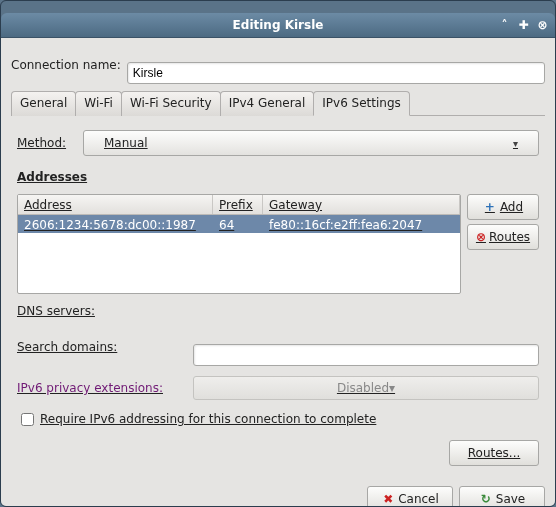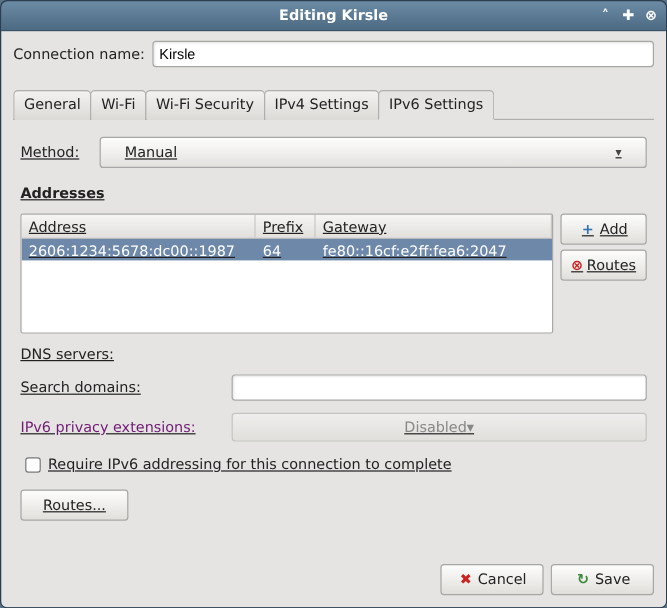--- a/index.html
+++ b/index.html
@@ -1,26 +1,26 @@
 <!DOCTYPE html>
 <html><head>
 <meta charset="utf-8">
 <style>
   * { box-sizing: border-box; margin: 0; padding: 0; }
   body { font-family: "DejaVu Sans", "Liberation Sans", Arial, sans-serif; font-size: 12px; background: #5a7388; width: 556px; height: 507px; overflow: hidden; color: #222; }
   .window { width: 556px; height: 507px; background: #5a7388; border: 1px solid #2b3d4e; border-radius: 6px; overflow: hidden; }
-  .titlebar { height: 25px; background: linear-gradient(to bottom,#6c8ba5,#4c6a82); display: flex; align-items: center; justify-content: center; color: #fff; font-weight: bold; position: relative; border-radius: 6px 6px 0 0; border-bottom: 1px solid #3a5266;}
+  .titlebar { height: 25px; background: linear-gradient(to bottom,#6c8ba5,#4c6a82); display: flex; align-items: center; justify-content: center; color: #fff; font-weight: bold; position: relative; border-radius: 6px 6px 0 0; border-bottom: 1px solid #3a5266; margin-top: 12px;}
   .titlebar .controls { position: absolute; right: 4px; top: 3px; display: flex; gap: 2px; }
   .titlebar .controls span { width: 17px; height: 17px; display: inline-flex; align-items:center; justify-content:center; color:#fff; font-size:12px; border-radius:3px; }
 
   .content { background: #e5e4e2; height: calc(100% - 25px); padding: 8px 10px 10px 10px; display: flex; flex-direction: column; gap: 6px; }
   .row { display: flex; align-items: center; gap: 6px; }
   .row label { white-space: nowrap; }
-  input[type=text].field { flex: 1; height: 22px; padding: 2px 5px; border: 1px solid #a7a7a5; border-radius: 3px; background: #fff; font-size: 12px; box-shadow: inset 1px 1px 2px rgba(0,0,0,0.1); }
-  .tabs { display: flex; border-bottom: 1px solid #b0aead; margin-top: 12px; }
+  input[type=text].field { flex: 1; height: 22px; padding: 2px 5px; border: 1px solid #a7a7a5; border-radius: 3px; background: #fff; font-size: 12px; box-shadow: inset 1px 1px 2px rgba(0,0,0,0.1); margin-top: 16px; }
+  .tabs { display: flex; border-bottom: 1px solid #b0aead; margin-top: 0; }
   .tab { padding: 4px 8px 5px 8px; border: 1px solid #b0aead; border-bottom: none; border-radius: 4px 4px 0 0; background: linear-gradient(to bottom,#f4f2f0,#dcdad7); margin-right: 0px; margin-left: -1px; cursor: default; position: relative; top: 1px;}
   .tab:first-child { margin-left: 0; }
   .tab.active { background: #e5e4e2; border-bottom: 1px solid #e5e4e2; top: 1px; }
   .tabpanel { border: 0; padding: 8px 6px 6px 6px; display: flex; flex-direction: column; gap: 10px; flex:1;text-decoration:underline; }
   .method-select { flex: 1; display: flex; align-items: center; justify-content: space-between; height: 26px; border: 1px solid #a7a7a5; border-radius: 3px; background: linear-gradient(to bottom,#fdfdfc,#e3e2df); padding: 0 20px; }
   .method-select .arrow { font-size: 10px; color: #444; }
   .method-row label { width: 60px; }
   .section-title { font-weight: bold; margin-top: 4px; }
   .addresses-area { display:flex; gap:6px; }
   .address-table { flex:1; height: 100px; border: 1px solid #a7a7a5; background: #fff; border-radius: 2px; overflow: hidden; }
@@ -37,21 +37,21 @@
   .plus { color:#2e72b8; font-weight:bold;}
   .redx { color:#c22; font-weight:bold;}
   .green-redo { color:#3a8a3a; font-weight:bold; font-size:13px;}
   .form-grid-row { display:flex; align-items:center; gap:6px; }
   .form-grid-row label { width: 170px; }
   .form-grid-row .field { flex:1; }
   .disabled-label { color: #701a75; }
   .disabled-select { flex:1; height:24px; border:1px solid #c4c3c0; border-radius:3px; background: linear-gradient(to bottom,#efeeec,#e0dfdc); display:flex; align-items:center; justify-content:center; padding:0 8px; color:#888;}
   .checkbox-row { display:flex; align-items:center; gap:6px; margin-top:2px; padding-left:4px;}
   .checkbox-row input { width:13px; height:13px;}
-  .routes-row { display:flex; justify-content:flex-start; margin-top:4px;}
+  .routes-row { display:flex; justify-content:flex-end; margin-top:4px;}
   .btn.routes { width:90px; }
   .footer { display:flex; justify-content:flex-end; gap:6px; padding-top:8px; }
   .footer .btn { width:86px; }
 </style>
 </head>
 <body>
 
 <div class="window">
   <div class="titlebar">
     <span>Editing Kirsle</span>
@@ -64,21 +64,21 @@
   <div class="content">
     <div class="row">
       <label>Connection name:</label>
       <input type="text" class="field" value="Kirsle" style="">
     </div>
 
     <div class="tabs">
       <div class="tab">General</div>
       <div class="tab">Wi-Fi</div>
       <div class="tab">Wi-Fi Security</div>
-      <div class="tab">IPv4 Settings</div>
+      <div class="tab">IPv4 General</div>
       <div class="tab active">IPv6 Settings</div>
     </div>
 
     <div class="tabpanel">
       <div class="row method-row">
         <label>Method:</label>
         <div class="method-select">
           <span>Manual</span>
           <span class="arrow">▾</span>
         </div>

